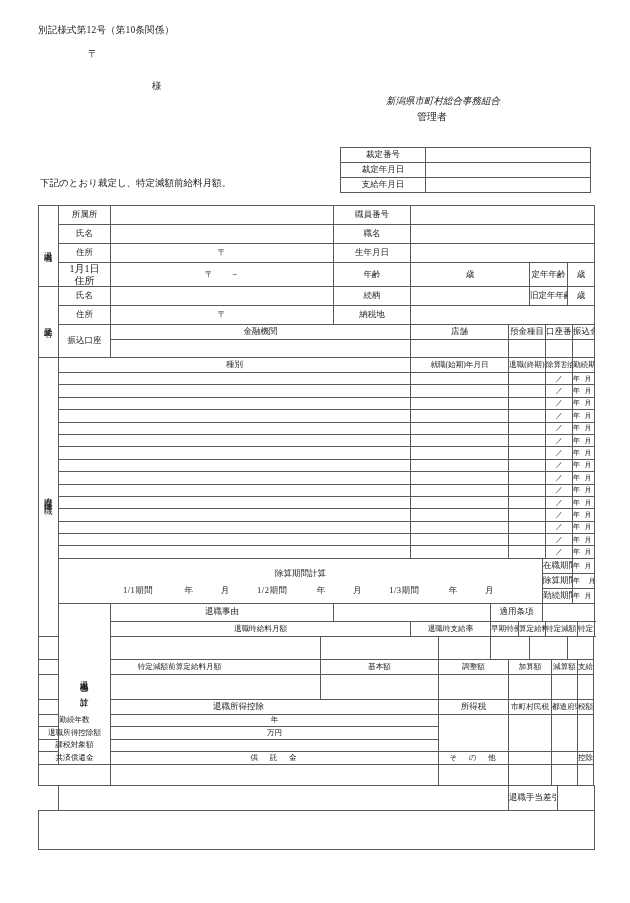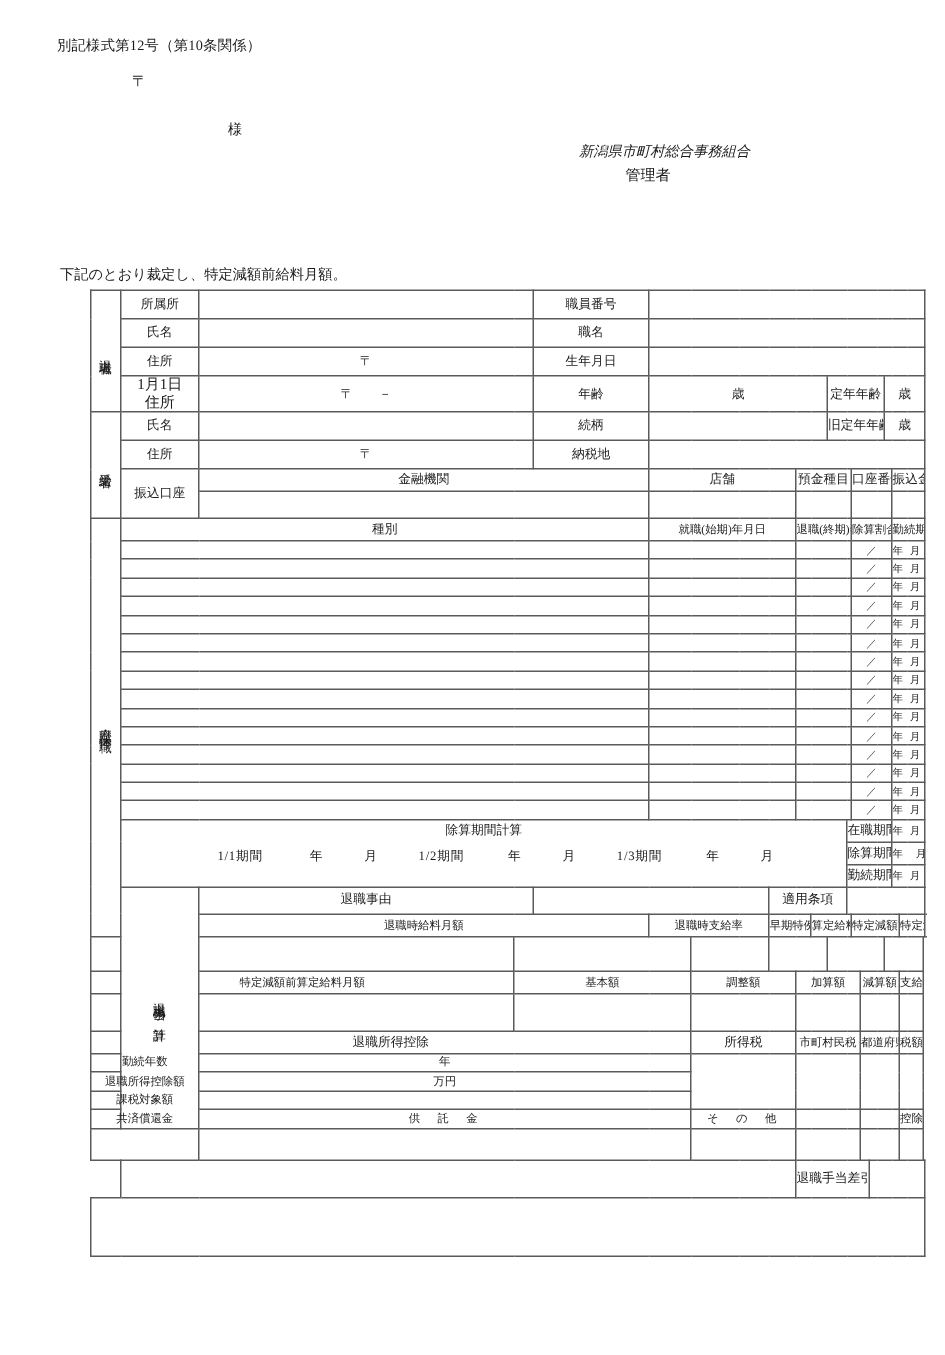--- a/index.html
+++ b/index.html
@@ -97,34 +97,54 @@
   .spaced2 { letter-spacing: 2px; }
   .spaced4 { letter-spacing: 4.5px; }
   .tiny2l { font-size: 10px; line-height: 1.05; white-space: normal; }
   .sm { font-size: 7.6px; }
   .xsm { font-size: 7px; }
 
   
   #decision-table { left: 340px; top: 147px; width: 250px; }
 
   
-  #main-table { left: 38px; top: 193px; width: 552px; margin-left: 22px; }
+  #main-table { left: 38px; top: 205px; width: 552px; }
 </style>
 </head>
 <body>
 
 <div class="page">
 
   <div class="form-code">別記様式第12号（第10条関係）</div>
   <div class="postal-mark-1">〒</div>
   <div class="addressee-sama">様</div>
   <div class="org-name">新潟県市町村総合事務組合</div>
   <div class="org-role">管理者</div>
   <div class="lead-sentence">下記のとおり裁定し、特定減額前給料月額。</div>
 
+  <table class="grid" id="decision-table">
+    <colgroup>
+        <col style="width:85px">
+        <col style="width:165px">
+      </colgroup>
+    <tbody>
+      <tr>
+        <td style="height:14px">裁定番号</td>
+        <td></td>
+      </tr>
+      <tr>
+        <td style="height:14px">裁定年月日</td>
+        <td></td>
+      </tr>
+      <tr>
+        <td style="height:14px">支給年月日</td>
+        <td></td>
+      </tr>
+    </tbody>
+  </table>
 
   <table class="grid" id="main-table">
     <colgroup>
 
       <col style="width:20px">
       <col style="width:52px">
       <col style="width:210px">
       <col style="width:13px">
       <col style="width:77px">
       <col style="width:28px">
@@ -367,21 +387,21 @@
         <td colspan="4" style="height:11.4px"></td>
         <td colspan="4"></td>
         <td colspan="4"></td>
         <td colspan="5" class="xsm">／</td>
         <td colspan="6" class="xsm spaced4">
           <span>年</span><span>月</span>
         </td>
       </tr>
 
       <tr>
-        <td colspan="11" rowspan="3" class="lft" style="height:14px; vertical-align:top; padding-top:2px">
+        <td colspan="11" rowspan="3" class="lft" style="height:14px; vertical-align:top; padding-top:10px">
           <div>除算期間計算</div>
           <div style="margin-top:7px; padding-left:16px; letter-spacing:0.5px;">
             <span>1/1期間</span>
             <span style="display:inline-block;width:26px"></span>
             <span>年</span>
             <span style="display:inline-block;width:22px"></span>
             <span>月</span>
             <span style="display:inline-block;width:22px"></span>
             <span>1/2期間</span>
             <span style="display:inline-block;width:24px"></span>

